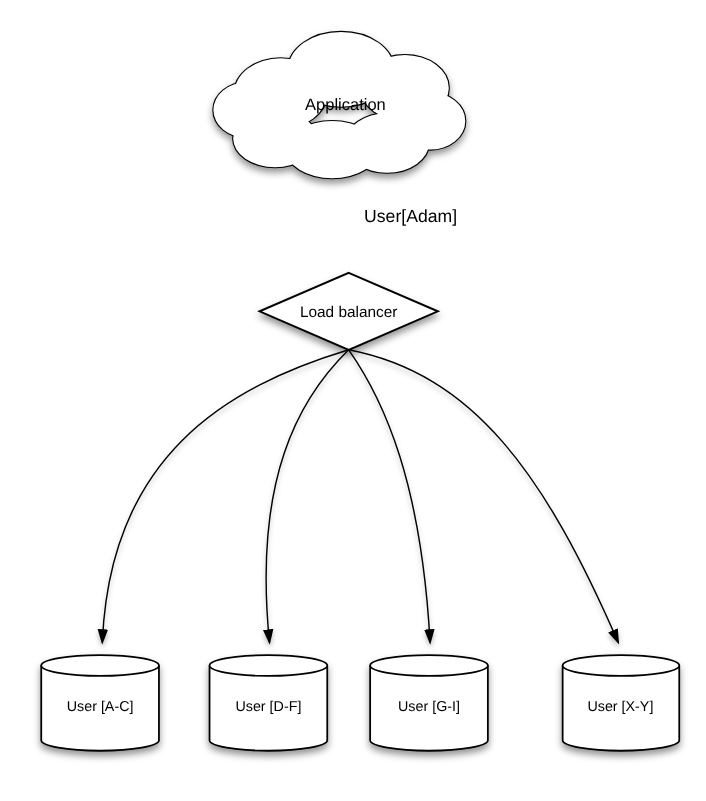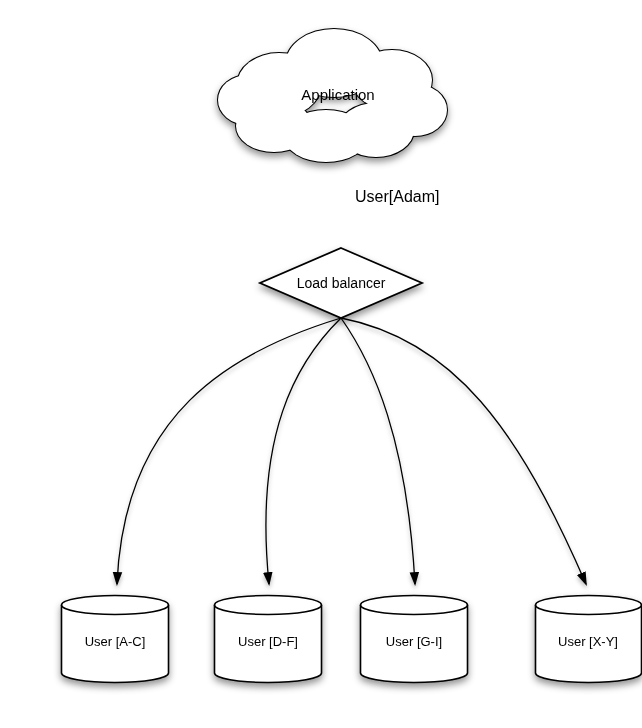--- a/index.html
+++ b/index.html
@@ -11,21 +11,20 @@
     width: 642px;
     height: 728px;
     overflow: hidden;
     font-family: "Liberation Sans", sans-serif;
   }
   .canvas {
     position: relative;
     width: 574px;
     height: 728px;
     background: #ffffff;
-    padding-left: 24px;
   }
   svg { display: block; }
 
   .cloud-stroke ellipse { fill: #ffffff; stroke: #000000; stroke-width: 2; }
   .cloud-fill ellipse   { fill: #ffffff; stroke: none; }
 
   .diamond {
     fill: #ffffff;
     stroke: #000000;
     stroke-width: 1.8;

